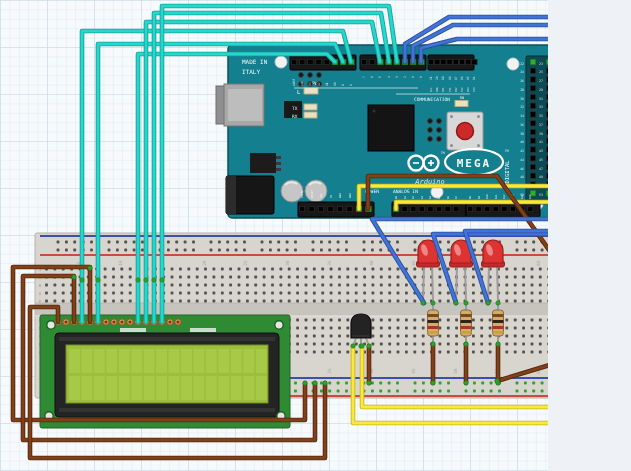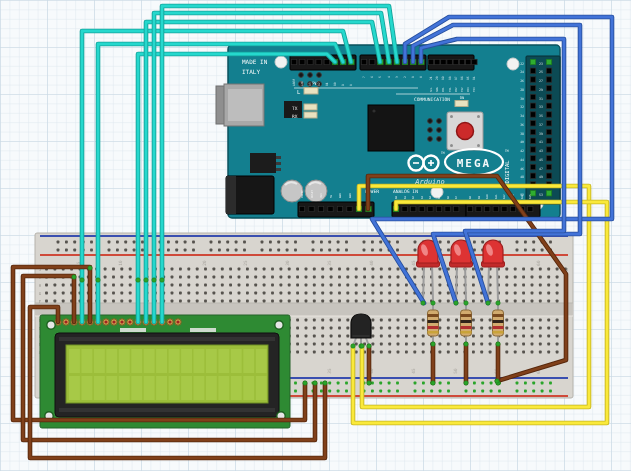--- a/index.html
+++ b/index.html
@@ -1,16 +1,16 @@
 <!DOCTYPE html>
 <html><head>
 <meta charset="utf-8">
 <style>
   html,body{margin:0;padding:0;background:#eef2f6;}
-  .canvas{width:631px;height:471px;position:relative;overflow:hidden;background:#86efac;}
+  .canvas{width:548px;height:471px;position:relative;overflow:hidden;background:#86efac;}
   svg{display:block;}
   text{font-family:"DejaVu Sans Mono","Liberation Mono",monospace;}
   .silk{fill:#ffffff;opacity:.95;}
 </style>
 </head>
 <body>
 
 <div class="canvas">
 <svg id="scene" width="631" height="471" viewBox="0 0 631 471" xmlns="http://www.w3.org/2000/svg">
   <defs>

